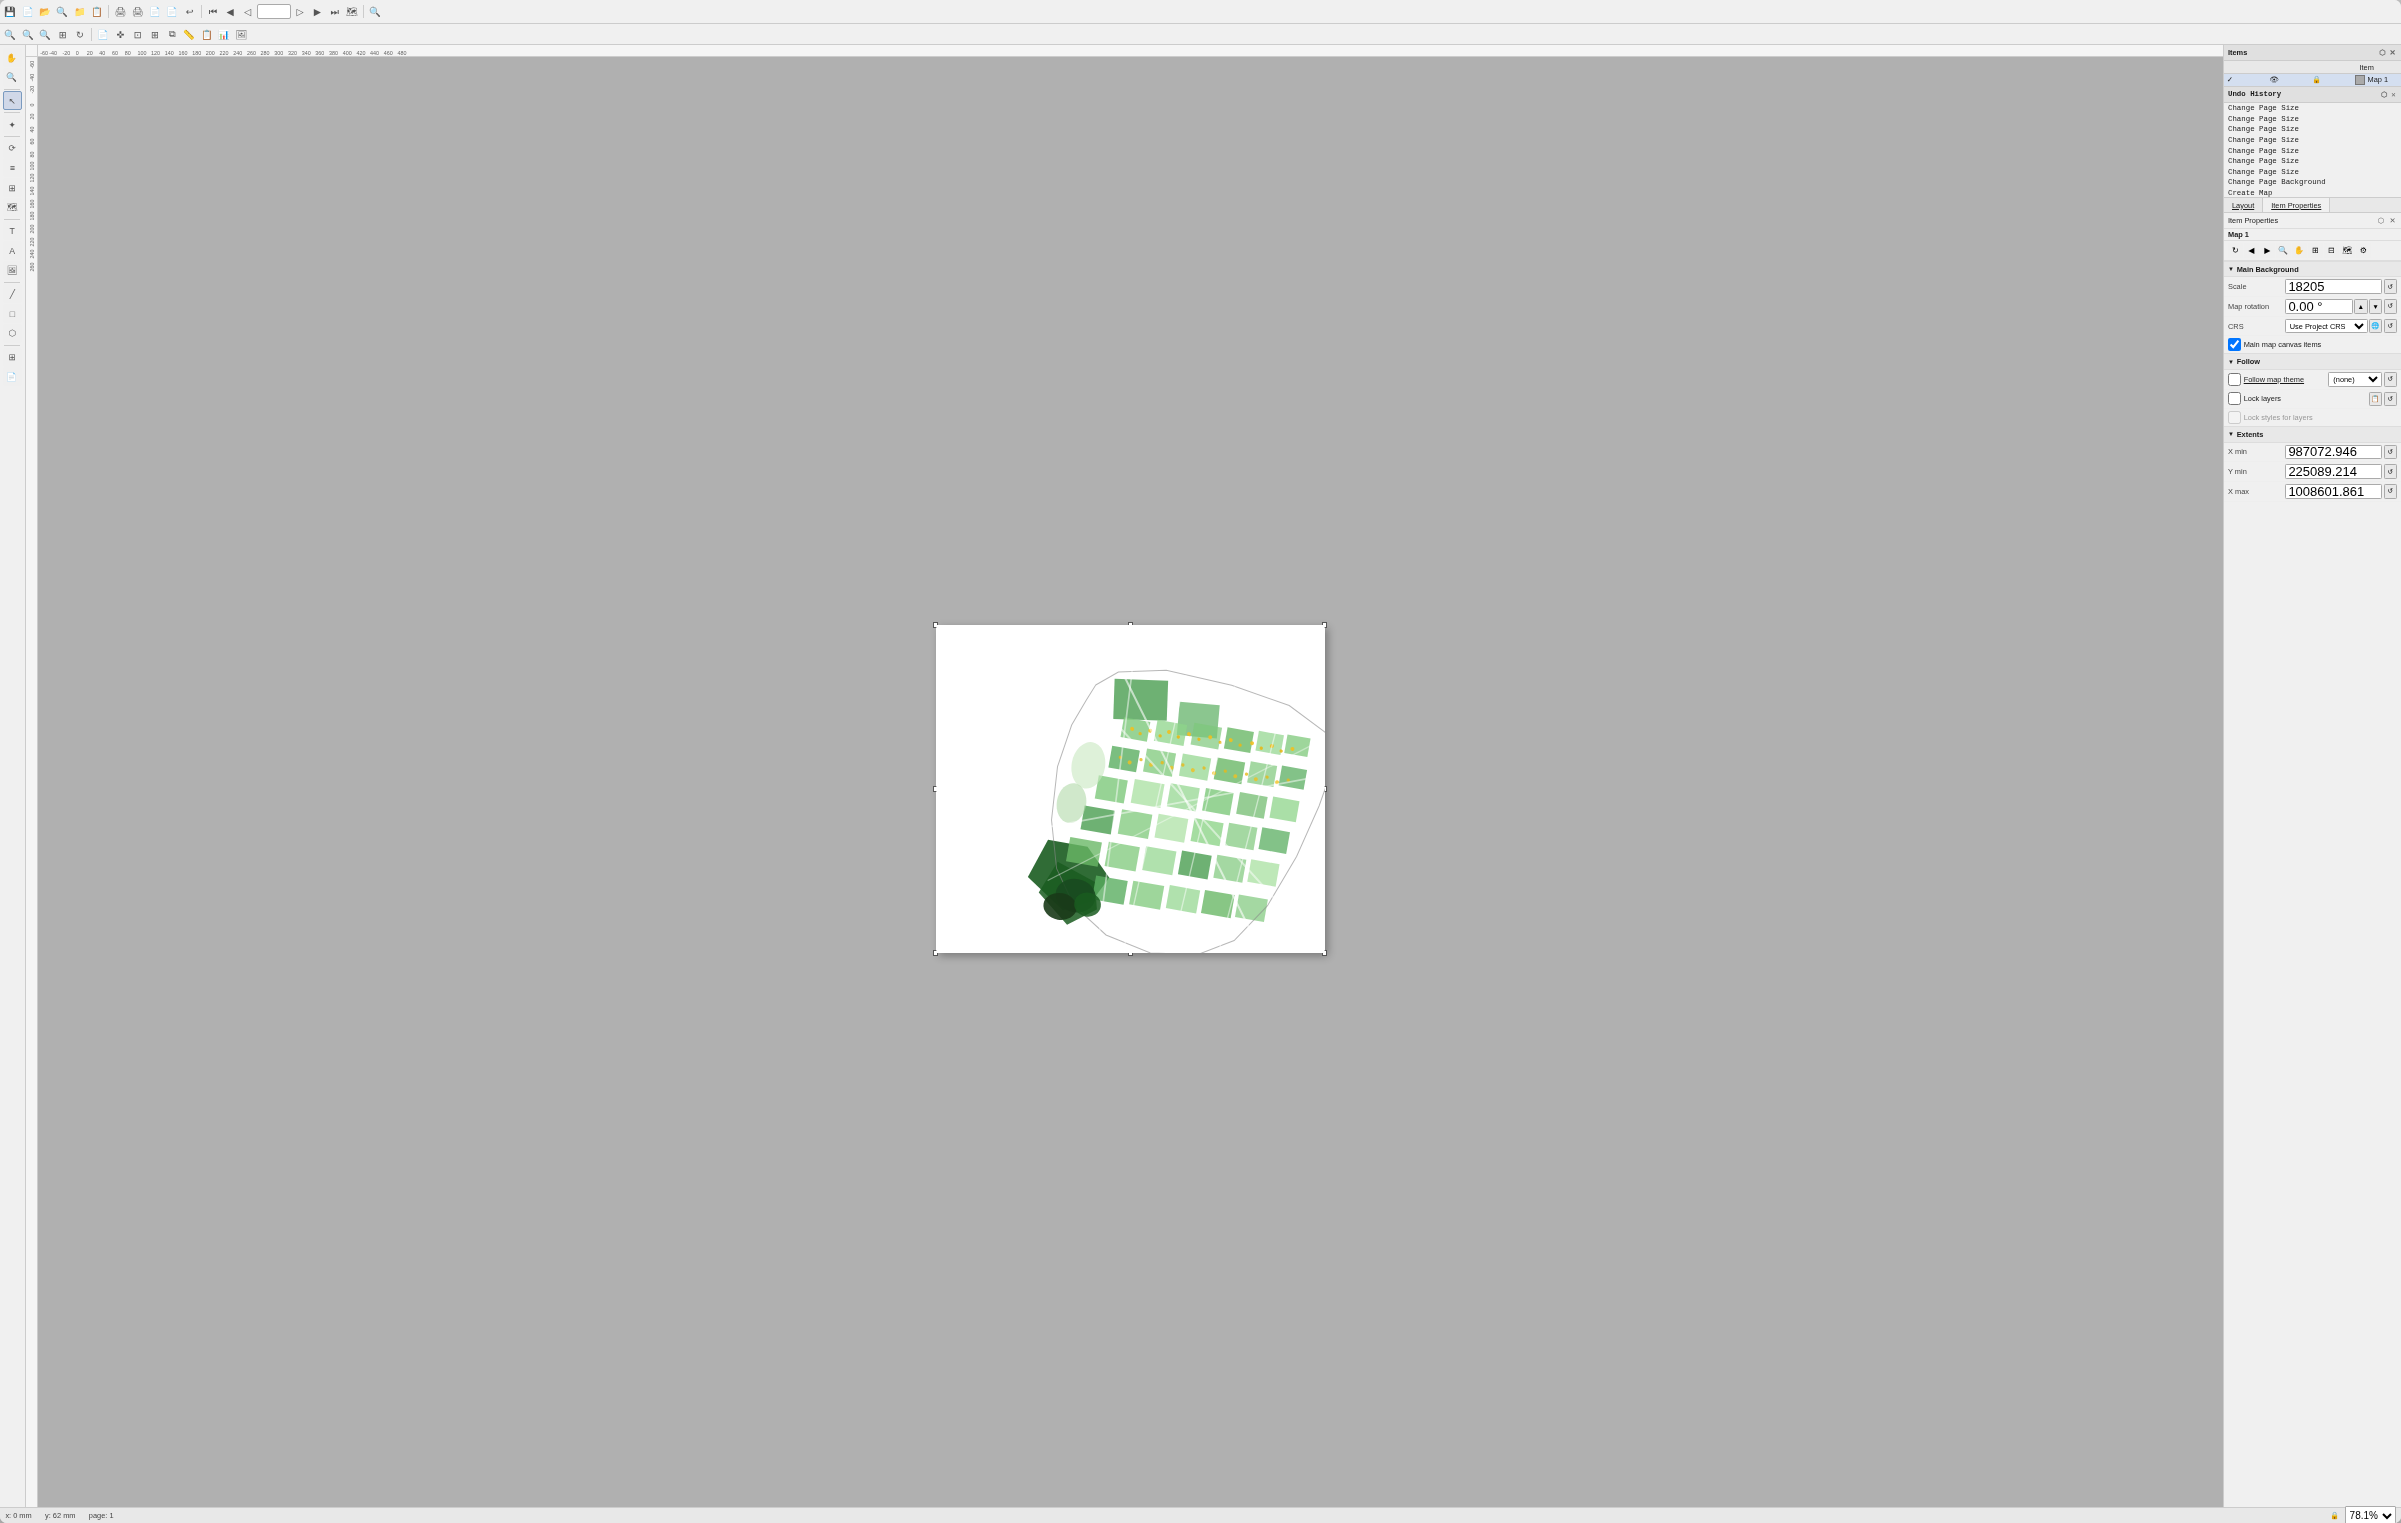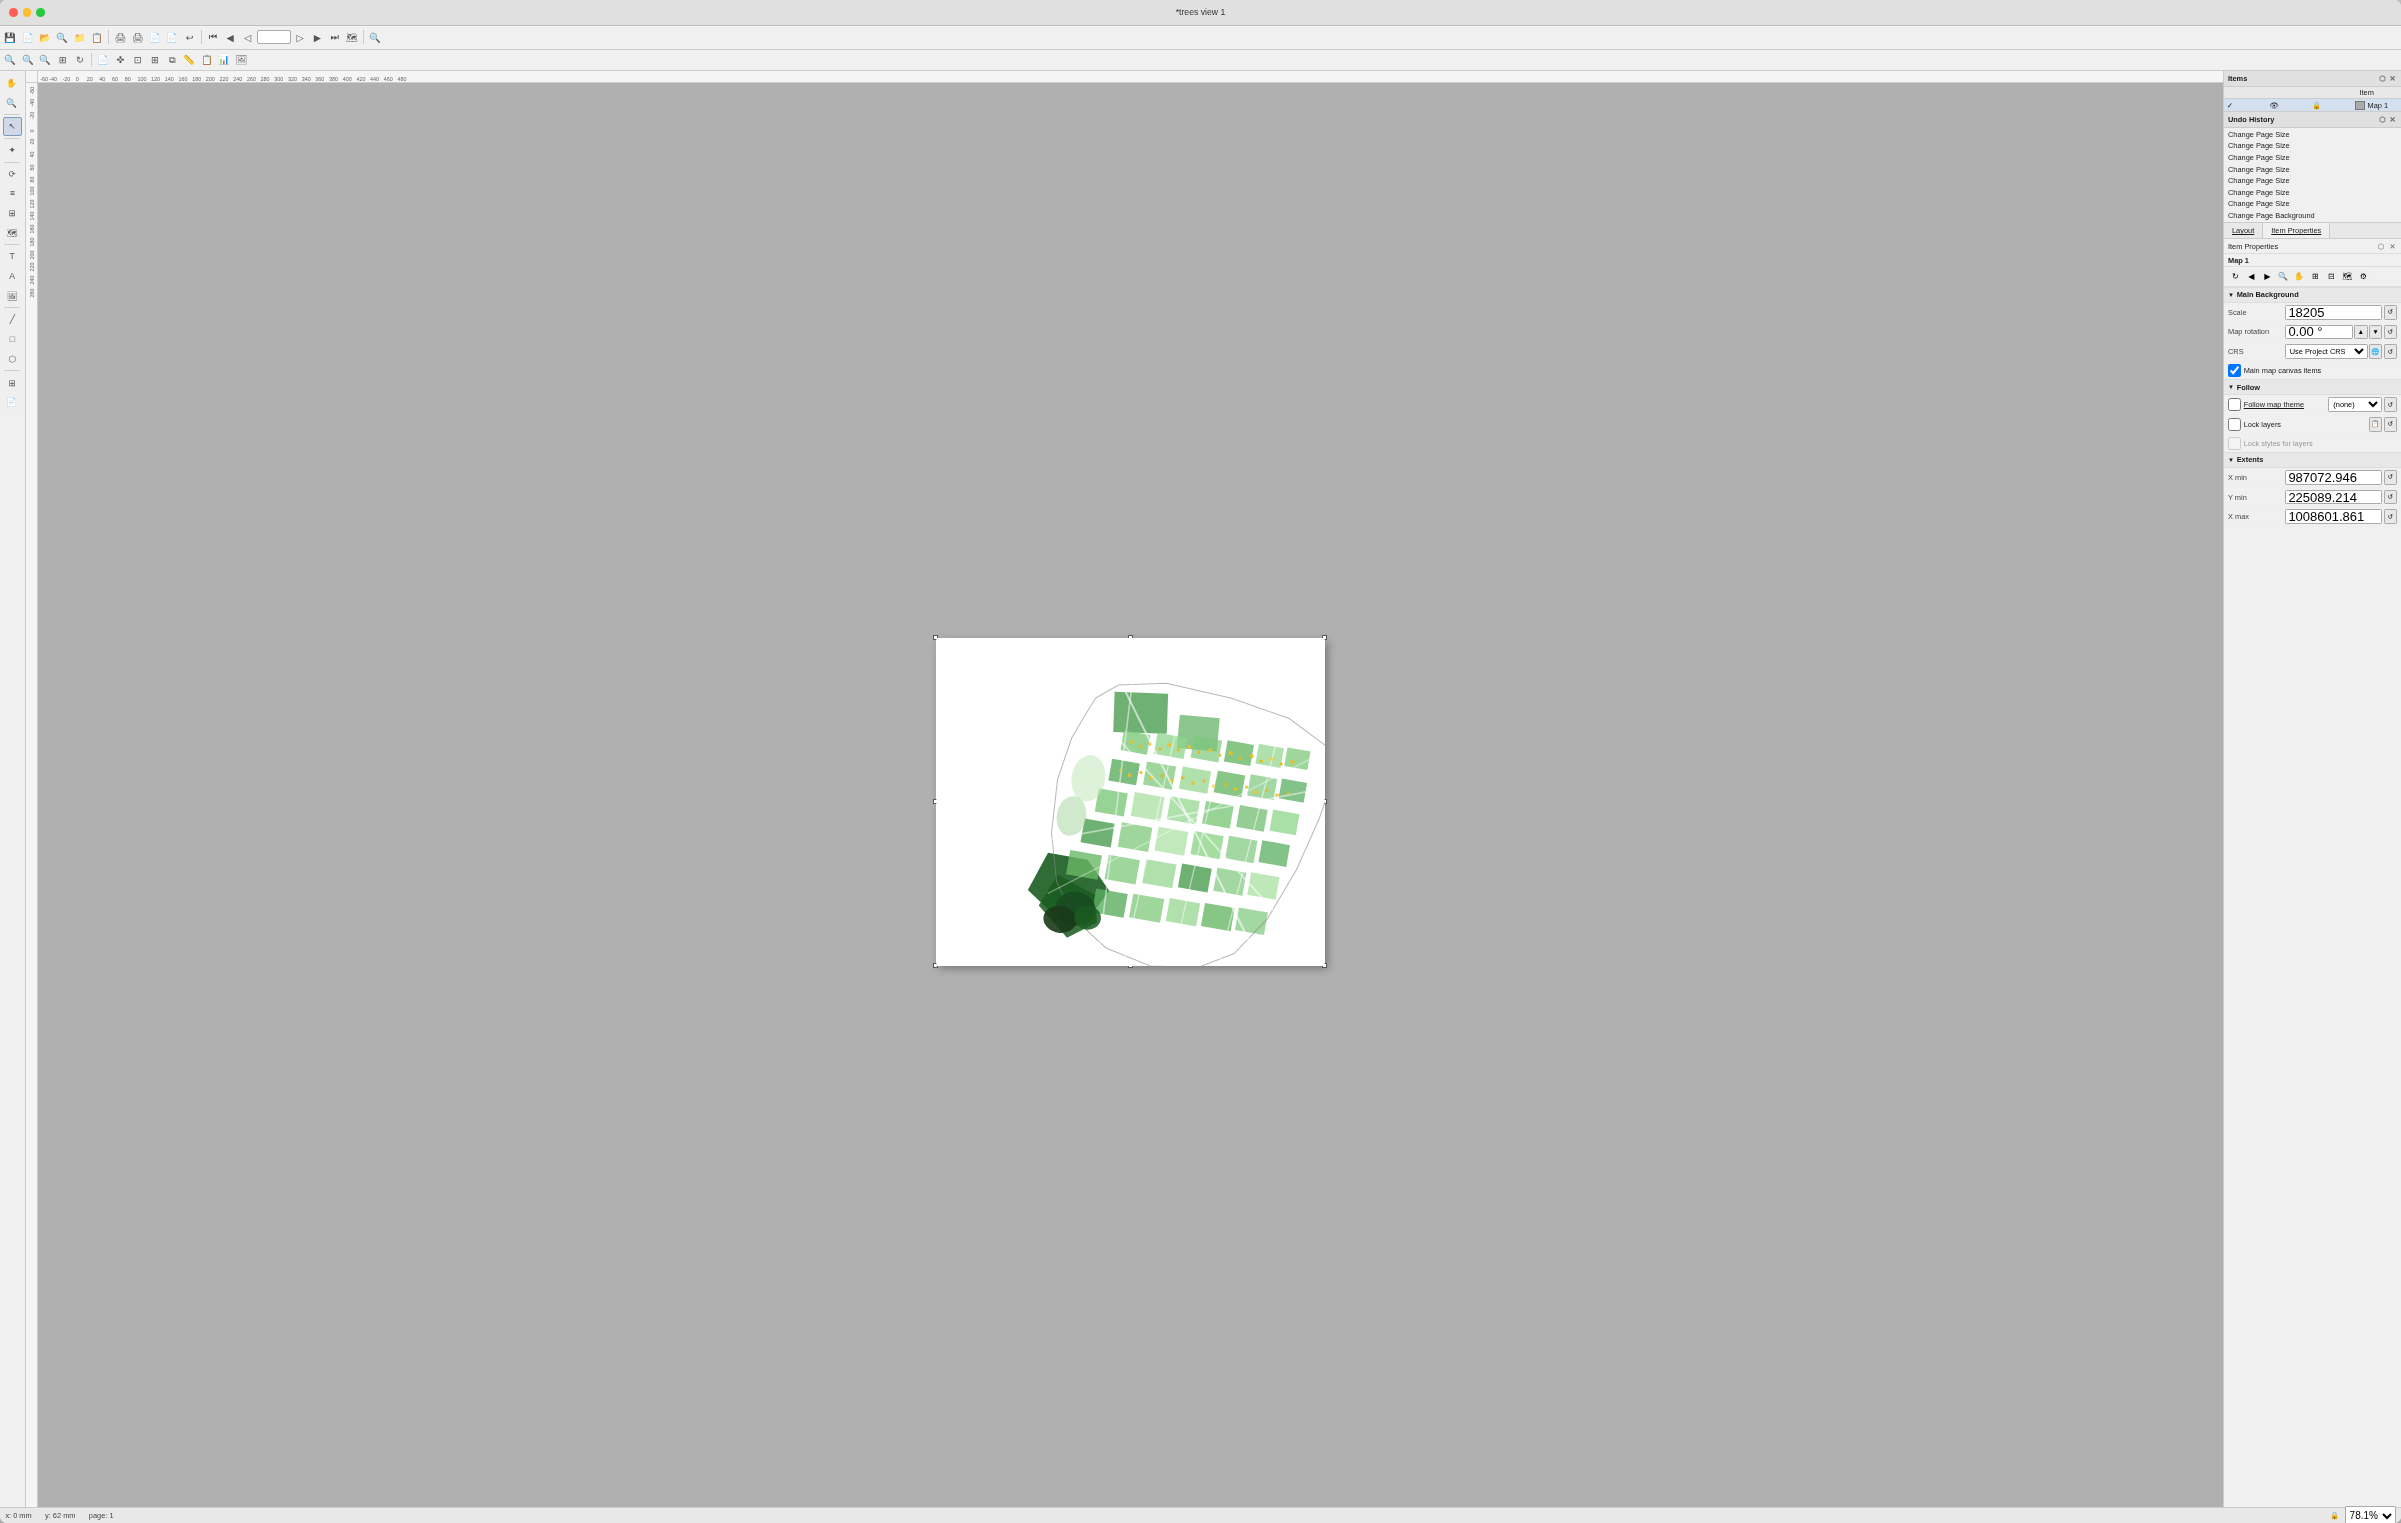--- a/index.html
+++ b/index.html
@@ -111,28 +111,20 @@
     
     .statusbar { height: 16px; background: #e8e8e8; border-top: 0.7px solid #ccc; display: flex; align-items: center; padding: 0 5.4px; font-size: 7.4px; color: #444; gap: 13.4px; flex-shrink: 0; }
     .status-right { margin-left: auto; display: flex; align-items: center; gap: 5.4px; }
     .zoom-select { height: 20px; border: 0.7px solid #aaa; border-radius: 1px; font-size: 10px; background: white; }
   </style>
 </head>
 <body>
 
 <div class="window">
 
-  <div class="titlebar">
-    <div class="traffic-lights">
-      <div class="tl tl-red"></div>
-      <div class="tl tl-yellow"></div>
-      <div class="tl tl-green"></div>
-    </div>
-    <span class="titlebar-title">*trees view 1</span>
-  </div>
 
   <div class="toolbar">
     <button class="toolbar-btn">💾</button>
     <button class="toolbar-btn">📄</button>
     <button class="toolbar-btn">📂</button>
     <button class="toolbar-btn">🔍</button>
     <button class="toolbar-btn">📁</button>
     <button class="toolbar-btn">📋</button>
     <div class="toolbar-sep"></div>
     <button class="toolbar-btn">🖨</button>
@@ -402,21 +394,21 @@
           <div style="width:13.4px;">✓</div>
           <div style="width:13.4px;">👁</div>
           <div style="width:13.4px;">🔒</div>
           <div style="display:flex;align-items:center;gap:2.7px;">
             <span style="display:inline-block;width:9.4px;height:9.4px;background:#aaa;border:0.7px solid #777;"></span>
             <span>Map 1</span>
           </div>
         </div>
       </div>
 
-      <div class="panel-section" style="max-height:121px;">
+      <div class="panel-section" style="max-height:121px;font-family:Liberation Mono, monospace;">
         <div class="panel-header">
           <span>Undo History</span>
           <div class="panel-header-btns">
             <span class="panel-header-btn">⬡</span>
             <span class="panel-header-btn">✕</span>
           </div>
         </div>
         <div class="undo-list">
           <div class="undo-item">Change Page Size</div>
           <div class="undo-item">Change Page Size</div>

